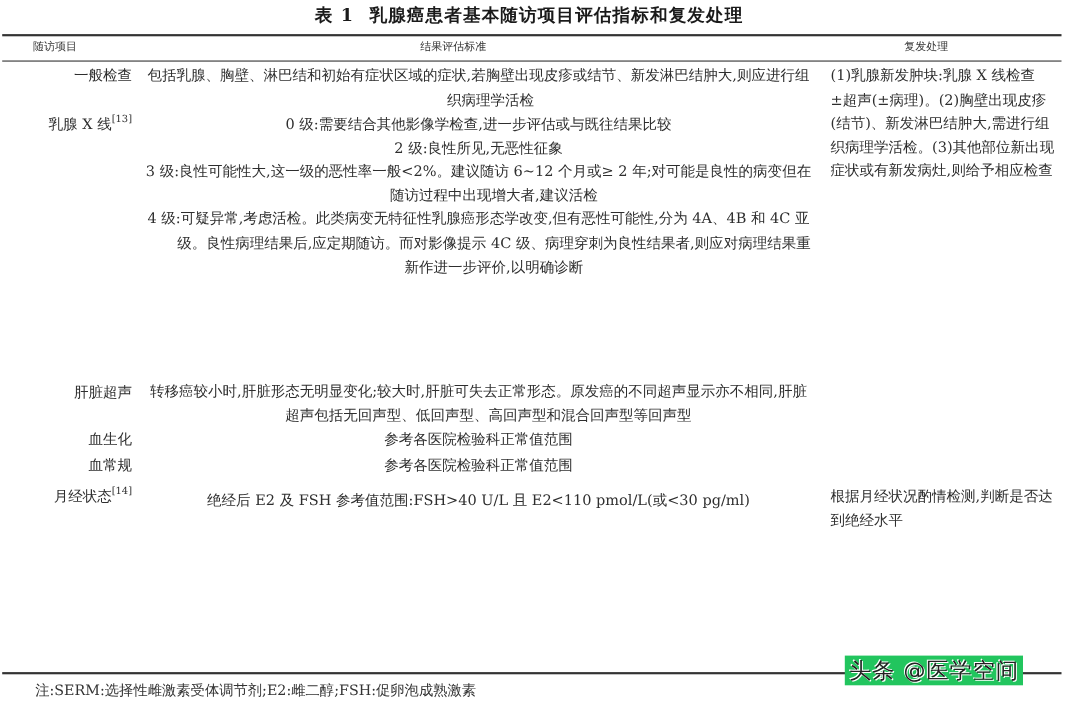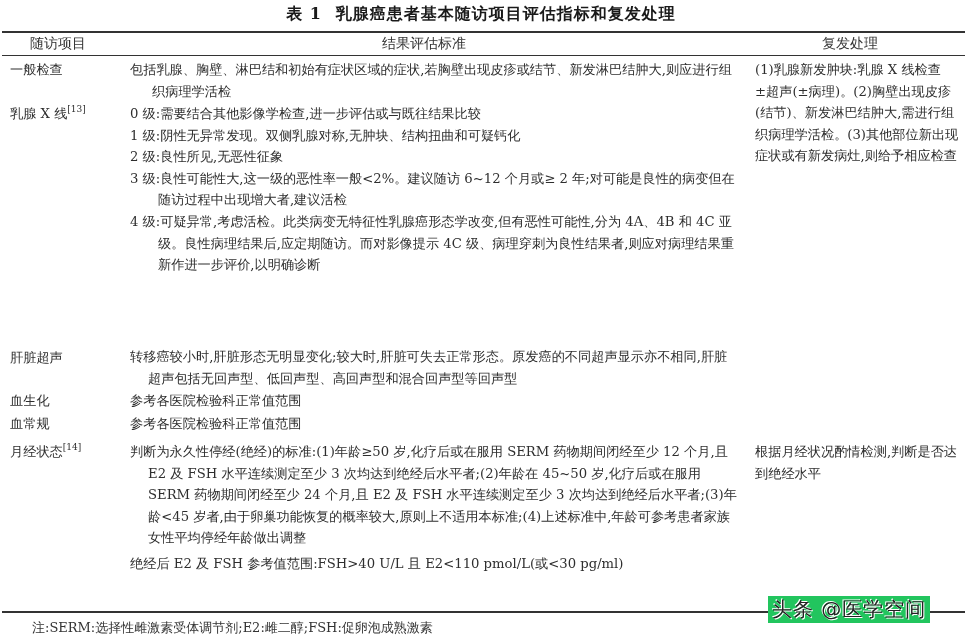--- a/index.html
+++ b/index.html
@@ -10,24 +10,24 @@
     }
     .title {
       position: absolute; top: 4px; left: 0; width: 962px; text-align: center;
       font-size: 16px; font-weight: bold; color: #1a1a1a; letter-spacing: 1px;
     }
     .title .num { margin-right: 14px; }
     .rule { position: absolute; left: 2px; width: 963px; background: #333; }
     .rule.top { top: 31px; height: 1.5px; }
     .rule.mid { top: 55px; height: 1px; }
     .rule.bot { top: 611px; height: 1.5px; }
-    .hdr { position: absolute; top: 35px; font-size: 14px; color: #333; }
+    .hdr { position: absolute; top: 35px; font-size: 10px; color: #333; }
     .cell { position: absolute; font-size: 13.2px; line-height: 21.6px; color: #2e2e2e; }
-    .col1 { left: 10px; width: 110px; }
-    .col2 { left: 130px; width: 610px; }
+    .col1 { left: 10px; width: 110px; text-align: right; }
+    .col2 { left: 130px; width: 610px; text-align: center; }
     .col3 { left: 755px; width: 210px; }
     .para { margin: 0; padding-left: 28px; text-indent: -28px; }
     .para.no-hang { padding-left: 12px; text-indent: -12px; }
     .para.flat { padding-left: 0; text-indent: 0; }
     sup { font-size: 9px; line-height: 0; vertical-align: 6px; }
     .note { position: absolute; top: 619px; left: 32px; font-size: 13px; color: #333; }
     .watermark {
       position: absolute; top: 596px; left: 768px; font-family: "DejaVu Sans", sans-serif;
       font-size: 20px; color: #222; letter-spacing: 1px;
       text-shadow: 1px 1px 0 #fff, -1px -1px 0 #fff;
@@ -53,41 +53,39 @@
 <div class="cell col2" style="top:59px;">
   <p class="para no-hang" style="padding-left:22px;text-indent:-22px;">包括乳腺、胸壁、淋巴结和初始有症状区域的症状,若胸壁出现皮疹或结节、新发淋巴结肿大,则应进行组织病理学活检</p>
 </div>
 <div class="cell col3" style="top:59px;">(1)乳腺新发肿块:乳腺 X 线检查±超声(±病理)。(2)胸壁出现皮疹(结节)、新发淋巴结肿大,需进行组织病理学活检。(3)其他部位新出现症状或有新发病灶,则给予相应检查</div>
 
 <div class="cell col1" style="top:103px;">
   <span>乳腺 X 线</span><sup>[13]</sup>
 </div>
 <div class="cell col2" style="top:103px;">
   <p class="para">0 级:需要结合其他影像学检查,进一步评估或与既往结果比较</p>
-  <p class="para">1 级:阴性无异常发现。双侧乳腺对称,无肿块、结构扭曲和可疑钙化</p>
   <p class="para">2 级:良性所见,无恶性征象</p>
   <p class="para">3 级:良性可能性大,这一级的恶性率一般&lt;2%。建议随访 6~12 个月或≥ 2 年;对可能是良性的病变但在随访过程中出现增大者,建议活检</p>
   <p class="para">4 级:可疑异常,考虑活检。此类病变无特征性乳腺癌形态学改变,但有恶性可能性,分为 4A、4B 和 4C 亚级。良性病理结果后,应定期随访。而对影像提示 4C 级、病理穿刺为良性结果者,则应对病理结果重新作进一步评价,以明确诊断</p>
 </div>
 
 <div class="cell col1" style="top:347px;">肝脏超声</div>
 <div class="cell col2" style="top:346px;">
   <p class="para" style="padding-left:18px;text-indent:-18px;">转移癌较小时,肝脏形态无明显变化;较大时,肝脏可失去正常形态。原发癌的不同超声显示亦不相同,肝脏超声包括无回声型、低回声型、高回声型和混合回声型等回声型</p>
 </div>
 
 <div class="cell col1" style="top:390px;">血生化</div>
 <div class="cell col2" style="top:390px;">参考各医院检验科正常值范围</div>
 
 <div class="cell col1" style="top:413px;">血常规</div>
 <div class="cell col2" style="top:413px;">参考各医院检验科正常值范围</div>
 
 <div class="cell col1" style="top:441px;">
   <span>月经状态</span><sup>[14]</sup>
 </div>
 <div class="cell col2" style="top:441px;">
-  <p class="para" style="padding-left:18px;text-indent:-18px;">判断为永久性停经(绝经)的标准:(1)年龄≥50 岁,化疗后或在服用 SERM 药物期间闭经至少 12 个月,且 E2 及 FSH 水平连续测定至少 3 次均达到绝经后水平者;(2)年龄在 45~50 岁,化疗后或在服用 SERM 药物期间闭经至少 24 个月,且 E2 及 FSH 水平连续测定至少 3 次均达到绝经后水平者;(3)年龄&lt;45 岁者,由于卵巢功能恢复的概率较大,原则上不适用本标准;(4)上述标准中,年龄可参考患者家族女性平均停经年龄做出调整</p>
   <p class="para flat" style="margin-top:4px;">绝经后 E2 及 FSH 参考值范围:FSH&gt;40 U/L 且 E2&lt;110 pmol/L(或&lt;30 pg/ml)</p>
 </div>
 <div class="cell col3" style="top:441px;">根据月经状况酌情检测,判断是否达到绝经水平</div>
 
 <div class="note">注:SERM:选择性雌激素受体调节剂;E2:雌二醇;FSH:促卵泡成熟激素</div>
 
 <div class="watermark">头条 @医学空间</div>
 
 </body></html>

